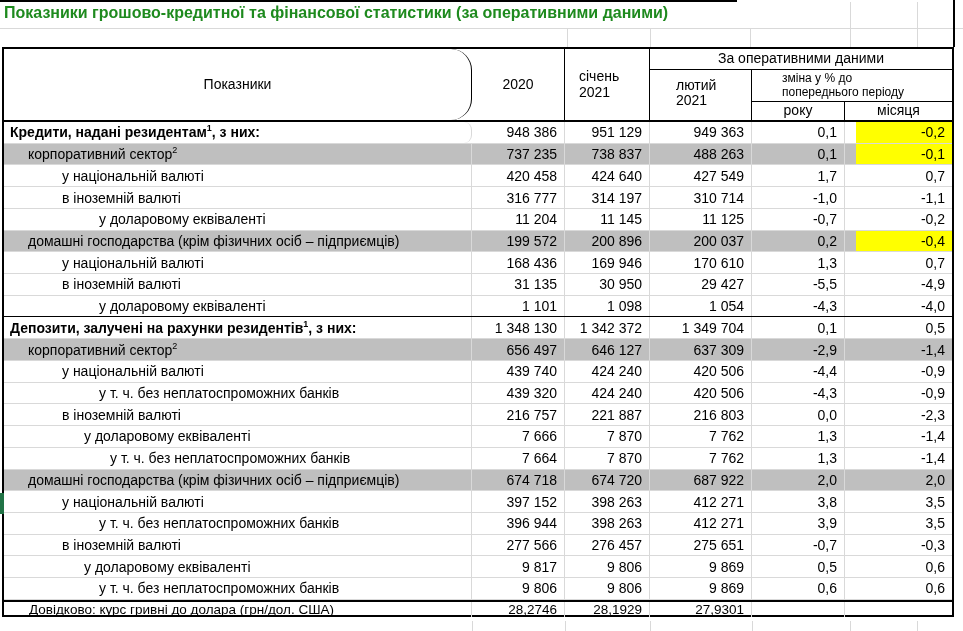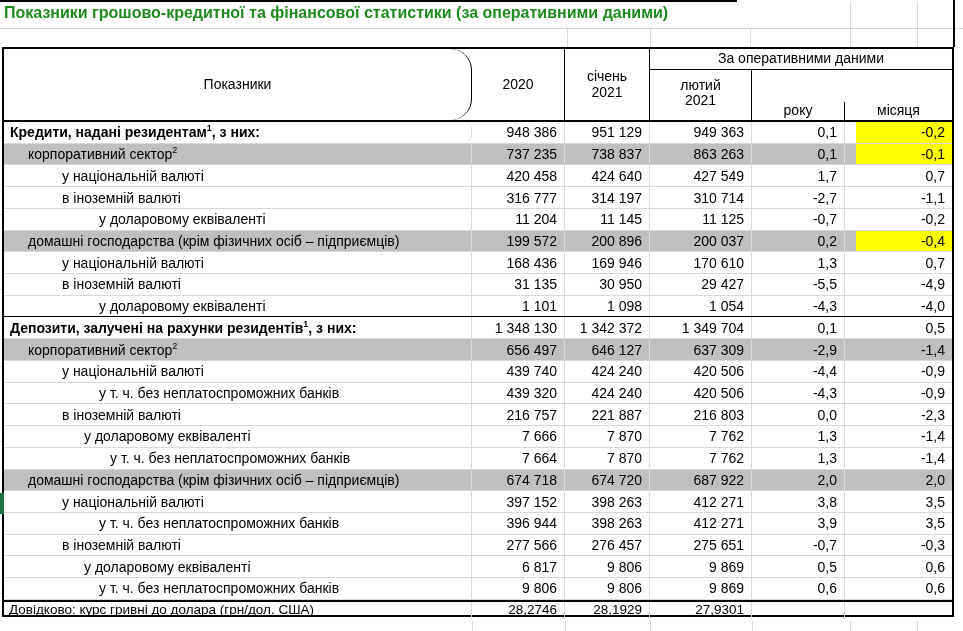--- a/index.html
+++ b/index.html
@@ -14,21 +14,21 @@
   .subtitle{position:absolute;left:3px;top:48px;font-size:11.5px;color:#000;white-space:nowrap;}
   .vgrid{position:absolute;width:1px;background:var(--grid);}
   .hgrid{position:absolute;height:1px;background:var(--grid);}
   .right-edge-top{position:absolute;left:953px;top:0;width:2px;height:47px;background:var(--line);}
   
   .table{position:absolute;left:2px;top:47px;width:952px;background:#fff;
          border-left:2px solid var(--line);border-right:2px solid var(--line);border-top:2px solid var(--line);}
   .grid6{display:grid;grid-template-columns:468px 93px 85px 102px 93px 107px;}
   .thead{display:grid;grid-template-columns:468px 93px 85px 102px 93px 107px;grid-template-rows:21px 32px 18px;
          border-bottom:2px solid var(--line);font-size:14px;color:#000;}
-  .hc{display:flex;align-items:center;justify-content:center;text-align:center;line-height:1.1;}
+  .hc{display:flex;align-items:center;justify-content:center;text-align:left;line-height:1.1;}
   .h-ind{grid-area:1/1/4/2;border-right:1px solid var(--line);border-radius:21px;}
   .h-2020{grid-area:1/2/4/3;border-right:1px solid var(--line);}
   .h-jan{grid-area:1/3/4/4;border-right:1px solid var(--line);padding:0 14px;}
   .h-oper{grid-area:1/4/2/7;border-bottom:1px solid var(--line);}
   .h-feb{grid-area:2/4/4/5;border-right:1px solid var(--line);padding:0 26px;align-items:flex-start;padding-top:8px;}
   .h-chg{grid-area:2/5/3/7;border-bottom:1px solid var(--line);font-size:12px;padding:0 30px;}
   .h-year{grid-area:3/5/4/6;border-right:1px solid var(--line);}
   .h-month{grid-area:3/6/4/7;}
   
   .trow{height:21.727px;border-bottom:1px solid var(--grid);font-size:14px;color:#000;}
@@ -67,54 +67,55 @@
   <div class="vgrid" style="left:850px;top:621px;height:10px;"></div>
   <div class="vgrid" style="left:917px;top:621px;height:10px;"></div>
 
   <div class="table">
     <div class="thead">
       <div class="hc h-ind">Показники</div>
       <div class="hc h-2020">2020</div>
       <div class="hc h-jan">січень 2021</div>
       <div class="hc h-oper">За оперативними даними</div>
       <div class="hc h-feb">лютий 2021</div>
+      <div class="hc h-chg">зміна у % до попереднього періоду</div>
       <div class="hc h-year">року</div>
       <div class="hc h-month">місяця</div>
     </div>
     <div id="rows">
         <div class="trow grid6">
           <div class="lbl bold" style="padding-left: 6px; border-radius: 8px;">Кредити, надані резидентам<sup>1</sup>, з них:</div>
           <div class="num">948 386</div>
           <div class="num">951 129</div>
           <div class="num">949 363</div>
           <div class="num">0,1</div>
           <div class="num yellow">-0,2</div>
         </div>
         <div class="trow grid6 gray">
           <div class="lbl" style="padding-left: 24px;">корпоративний сектор<sup>2</sup></div>
           <div class="num">737 235</div>
           <div class="num">738 837</div>
-          <div class="num">863 263</div>
+          <div class="num">488 263</div>
           <div class="num">0,1</div>
           <div class="num yellow">-0,1</div>
         </div>
         <div class="trow grid6">
           <div class="lbl" style="padding-left: 58px;">у національній валюті</div>
           <div class="num">420 458</div>
           <div class="num">424 640</div>
           <div class="num">427 549</div>
           <div class="num">1,7</div>
           <div class="num">0,7</div>
         </div>
         <div class="trow grid6">
           <div class="lbl" style="padding-left: 58px;">в іноземній валюті</div>
           <div class="num">316 777</div>
           <div class="num">314 197</div>
           <div class="num">310 714</div>
-          <div class="num">-2,7</div>
+          <div class="num">-1,0</div>
           <div class="num">-1,1</div>
         </div>
         <div class="trow grid6">
           <div class="lbl" style="padding-left: 95px;">у доларовому еквіваленті</div>
           <div class="num">11 204</div>
           <div class="num">11 145</div>
           <div class="num">11 125</div>
           <div class="num">-0,7</div>
           <div class="num">-0,2</div>
         </div>
@@ -233,37 +234,37 @@
         <div class="trow grid6">
           <div class="lbl" style="padding-left: 58px;">в іноземній валюті</div>
           <div class="num">277 566</div>
           <div class="num">276 457</div>
           <div class="num">275 651</div>
           <div class="num">-0,7</div>
           <div class="num">-0,3</div>
         </div>
         <div class="trow grid6">
           <div class="lbl" style="padding-left: 80px;">у доларовому еквіваленті</div>
-          <div class="num">6 817</div>
+          <div class="num">9 817</div>
           <div class="num">9 806</div>
           <div class="num">9 869</div>
           <div class="num">0,5</div>
           <div class="num">0,6</div>
         </div>
         <div class="trow grid6">
           <div class="lbl" style="padding-left: 95px;">у т. ч. без неплатоспроможних банків</div>
           <div class="num">9 806</div>
           <div class="num">9 806</div>
           <div class="num">9 869</div>
           <div class="num">0,6</div>
           <div class="num">0,6</div>
         </div>
       </div>
     <div id="footer" class="tfoot grid6">
-        <div class="lbl" style="padding-left: 5px;">Довідково: курс гривні до долара (грн/дол. США)</div>
+        <div class="lbl" style="padding-left: 5px; margin-left: 20px;">Довідково: курс гривні до долара (грн/дол. США)</div>
         <div class="num">28,2746</div>
         <div class="num">28,1929</div>
         <div class="num">27,9301</div>
         <div class="num"></div>
         <div class="num"></div>
       </div>
   </div>
 
   <div class="sel-marker"></div>
 </div>

